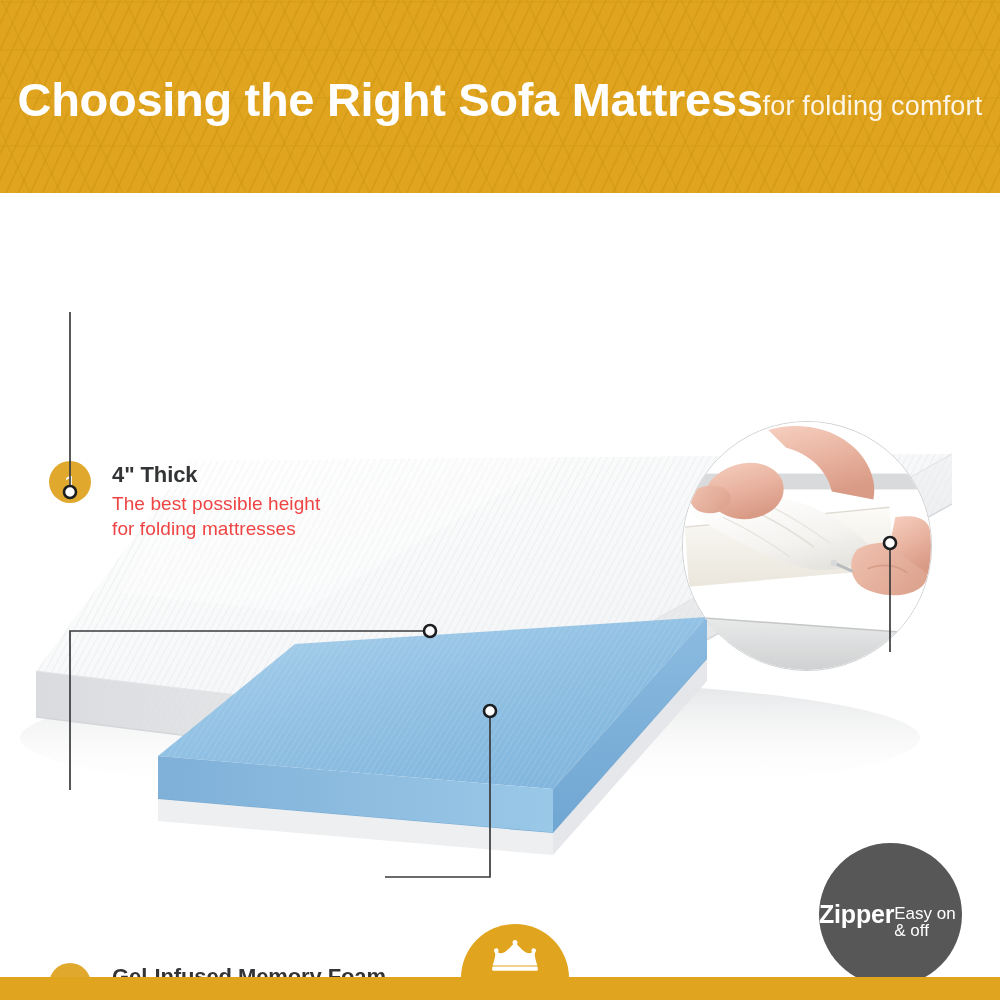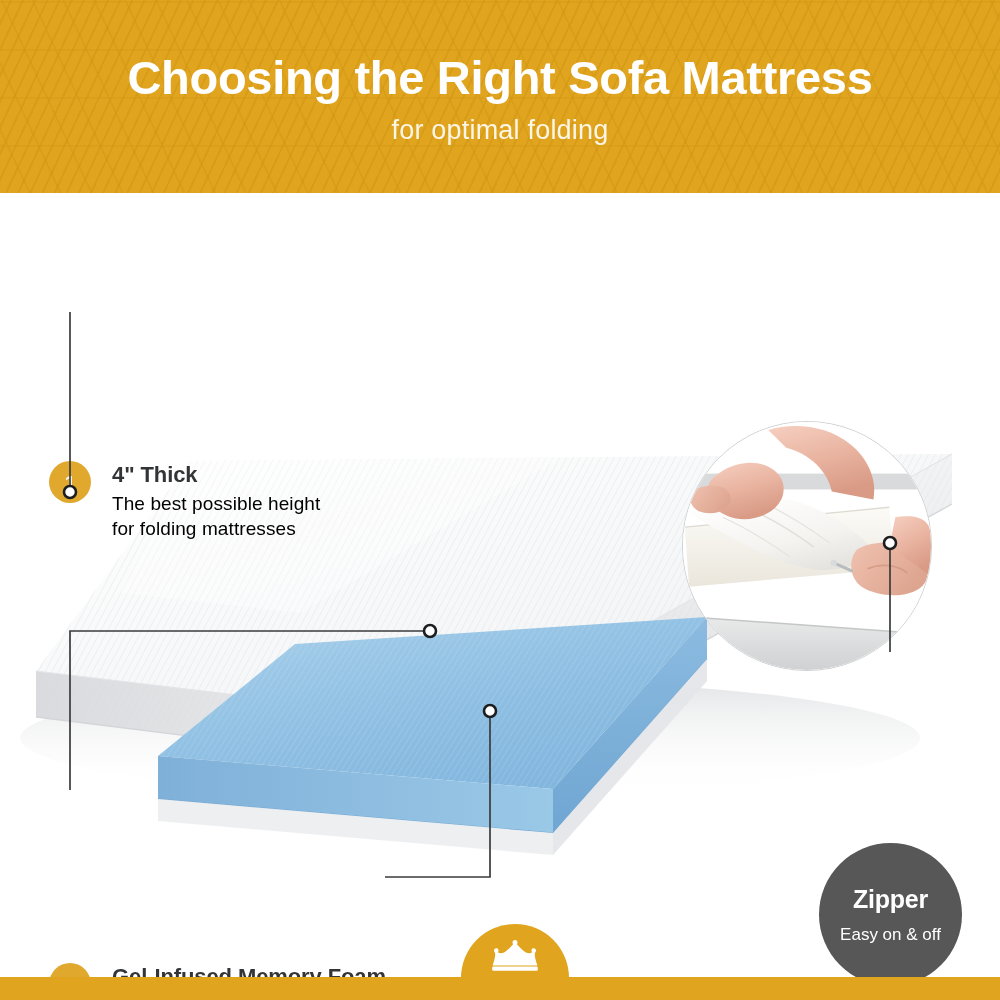--- a/index.html
+++ b/index.html
@@ -20,21 +20,21 @@
   .header-pattern{
     position:absolute; inset:0;
     opacity:.5;
     background-image:
       repeating-linear-gradient(115deg, rgba(255,255,255,0) 0 9px, rgba(193,138,10,.55) 9px 11px),
       repeating-linear-gradient(65deg,  rgba(255,255,255,0) 0 26px, rgba(193,138,10,.40) 26px 28px),
       repeating-linear-gradient(0deg,   rgba(255,255,255,0) 0 46px, rgba(193,138,10,.30) 46px 48px);
   }
   .header-inner{
     position:relative; z-index:2; width:100%; height:100%;
-    display:flex; flex-direction:column; align-items:center; justify-content:center;
+    display:flex; flex-direction:row; align-items:center; justify-content:center;
     padding-top:6px;
   }
   .header-title{
     color:#ffffff;
     font-size:47px;
     font-weight:700;
     letter-spacing:-.3px;
     line-height:1.05;
     text-align:center;
     white-space:nowrap;
@@ -64,21 +64,21 @@
     display:flex; align-items:center; justify-content:center;
     flex:0 0 42px;
     line-height:1;
   }
   .callout-text{ margin-left:21px; padding-top:1px; }
   .callout-title{
     font-size:22px; font-weight:700; color:#333436;
     line-height:1.15; letter-spacing:-.1px; white-space:nowrap;
   }
   .callout-desc{
-    font-size:19px; font-weight:400; color:#000000;
+    font-size:19px; font-weight:400; color:#ef4444;
     line-height:1.32; margin-top:4px; letter-spacing:.1px;
   }
 
   .callout-1{ left:49px; top:268px; }
   .callout-2{ left:49px; top:770px; }
 
   
   .leaders{ position:absolute; left:0; top:0; width:1000px; height:1000px; pointer-events:none; }
 
   
@@ -87,21 +87,21 @@
     border-radius:50%; overflow:hidden;
     border:1px solid #cfd1d3;
     background:#ffffff;
   }
   .photo-inner{ position:absolute; inset:0; }
 
   
   .zipper-badge{
     position:absolute; left:819px; top:650px; width:143px; height:143px;
     border-radius:50%; background:#575757;
-    display:flex; flex-direction:column; align-items:center; justify-content:center;
+    display:flex; align-items:center; justify-content:center;
     color:#ffffff;
   }
   .zipper-title{ font-size:25px; font-weight:700; line-height:1; letter-spacing:-.2px; }
   .zipper-sub{ font-size:17px; font-weight:400; margin-top:14px; line-height:1; }
 
   
   .footer-bar{
     position:absolute; left:0; bottom:0; width:1000px; height:23px; background:#e0a41e;
   }
   .footer-tab{
@@ -112,21 +112,21 @@
     padding-bottom:6px;
   }
 </style>
 </head>
 <body>
 
 <div class="header">
   <div class="header-pattern"></div>
   <div class="header-inner">
     <div class="header-title">Choosing the Right Sofa Mattress</div>
-    <div class="header-subtitle">for optimal folding</div>
+    <div class="header-subtitle">for folding comfort</div>
   </div>
 </div>
 
 <div class="stage">
 
   <svg class="mattress" viewBox="0 0 1000 807">
     <defs>
       <linearGradient id="topCover" x1="0" y1="0" x2="1" y2="1">
         <stop offset="0%" stop-color="#ffffff"></stop>
         <stop offset="55%" stop-color="#f6f7f8"></stop>

